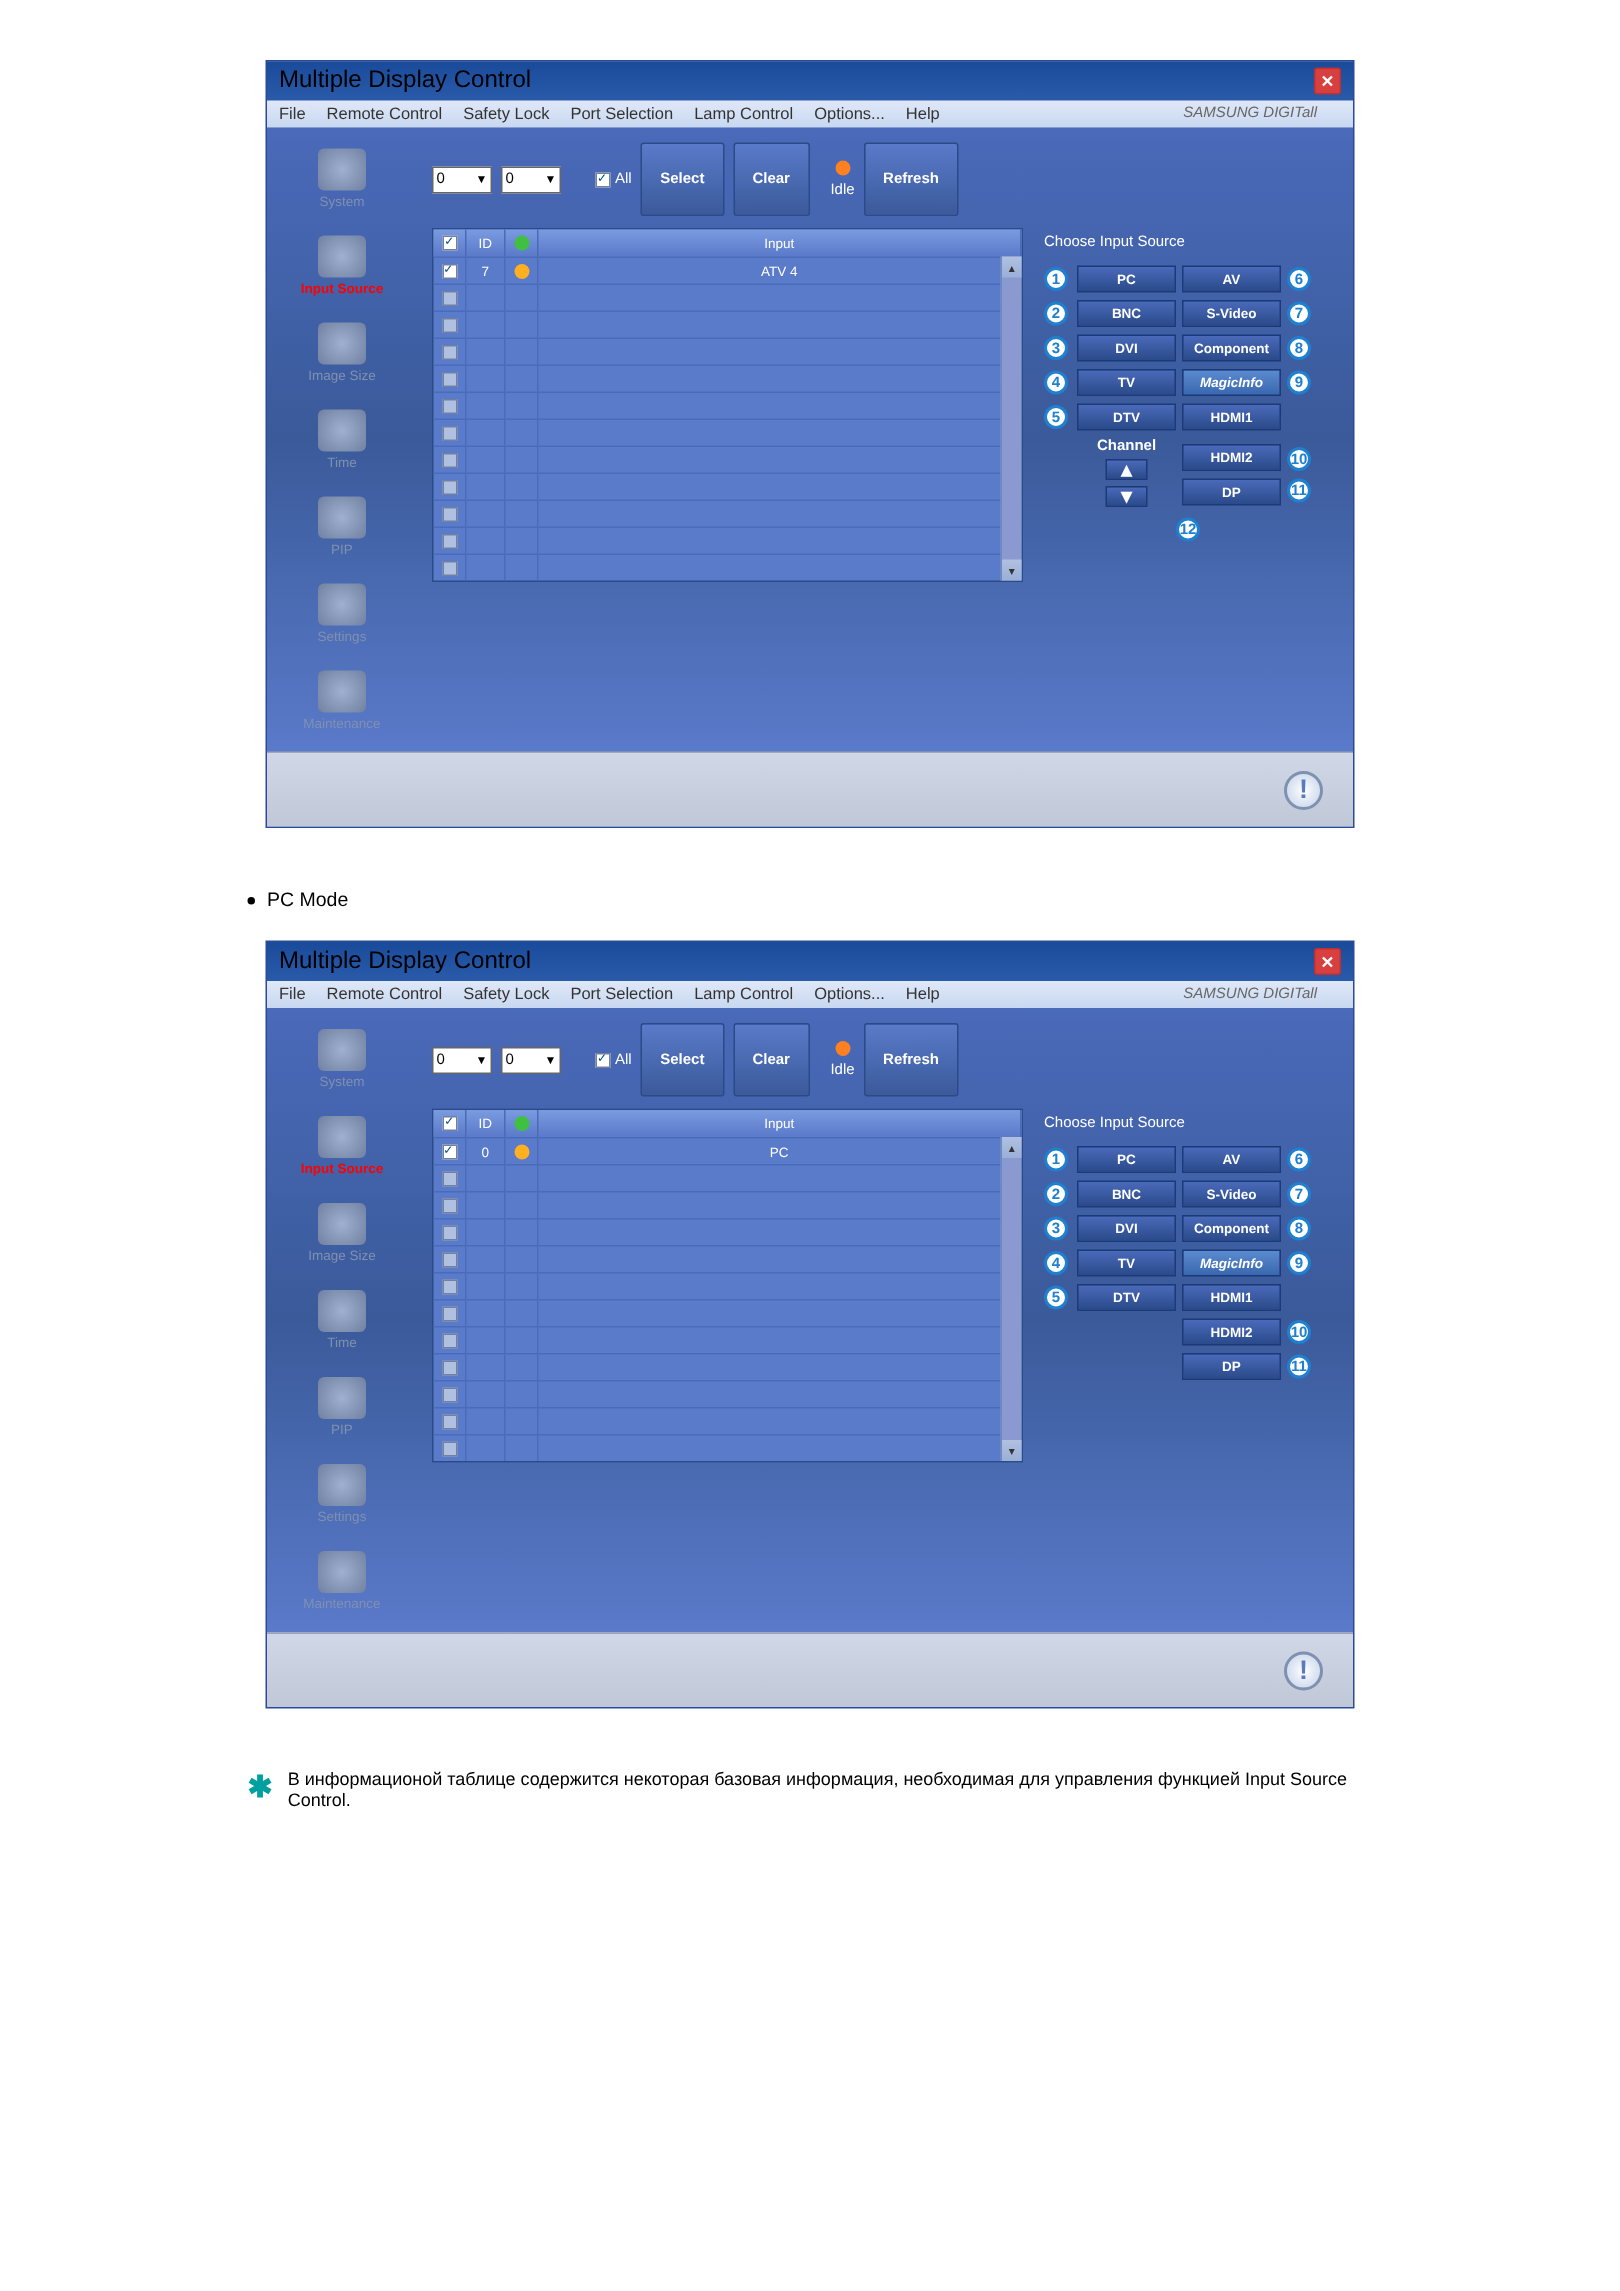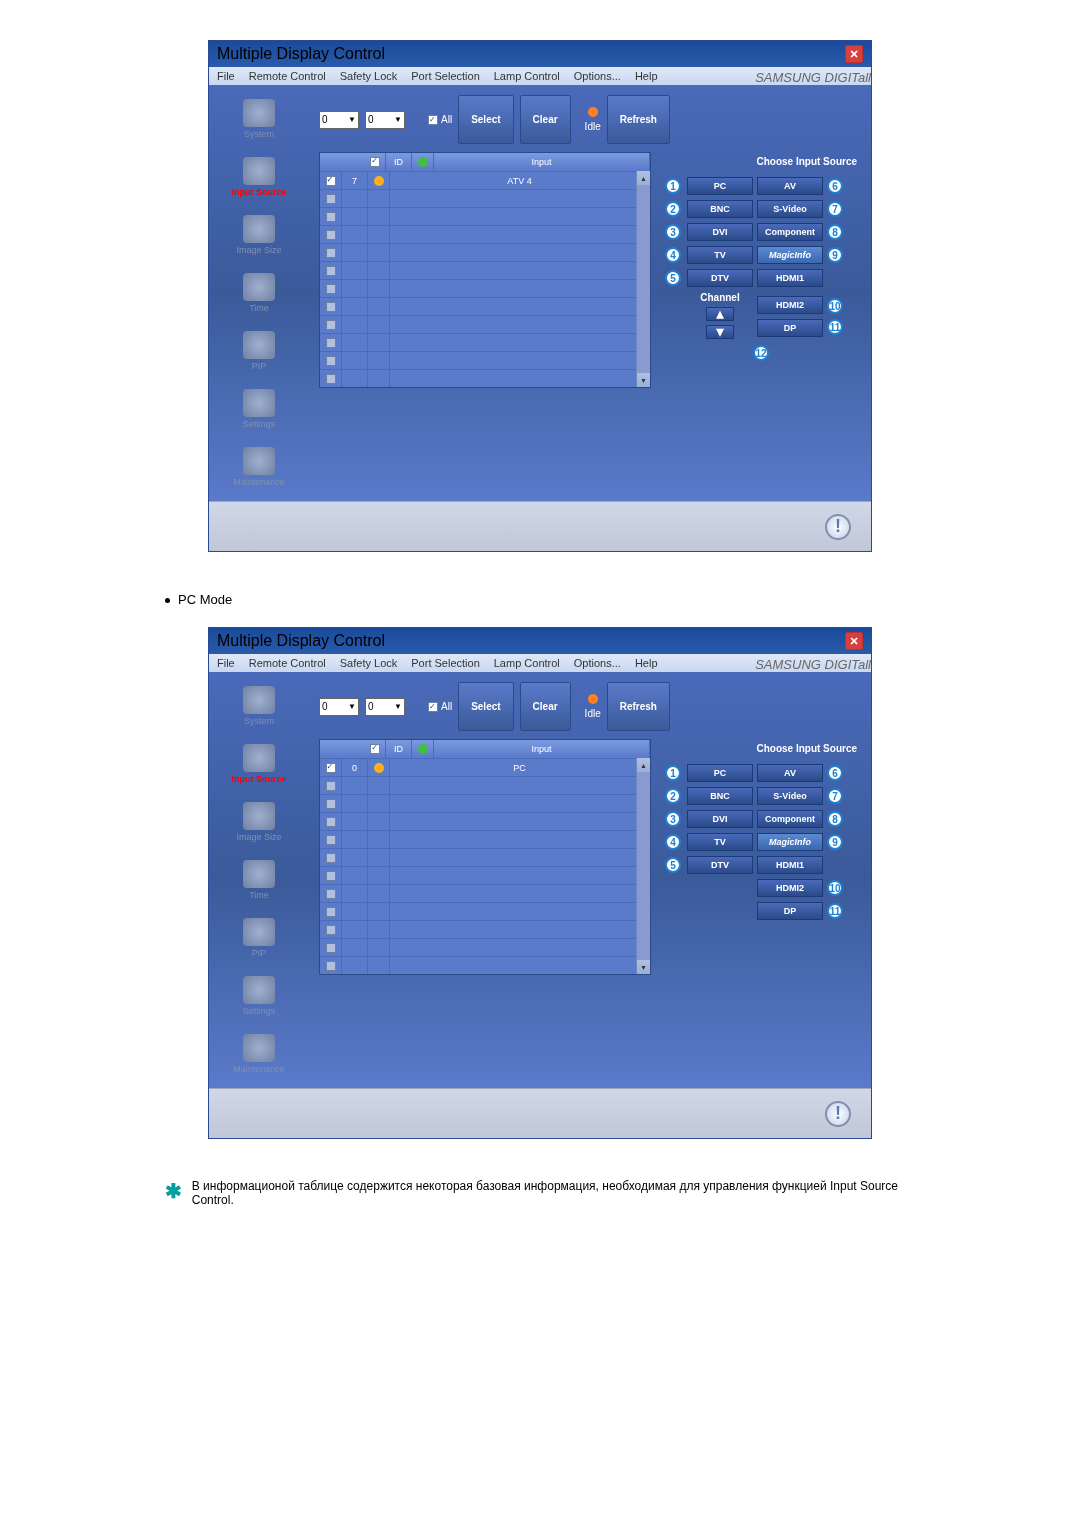--- a/index.html
+++ b/index.html
@@ -1,18 +1,18 @@
 <!DOCTYPE html>
 <html><head>
   <meta charset="utf-8">
   <style>
     * { margin: 0; padding: 0; box-sizing: border-box; font-family: Arial, sans-serif; }
     body { background: #fff; padding: 40px; }
     .app-window {
-      width: 664px;
+      width: 726px;
       background: linear-gradient(to bottom, #3a5aa8 0%, #4a6ab8 100%);
       border: 1px solid #2a4a98;
       margin: 0 auto 40px;
       position: relative;
     }
     .titlebar {
       background: linear-gradient(to bottom, #1a4a9a, #2a5aaa);
       padding: 4px 8px;
       display: flex;
       align-items: center;
@@ -35,21 +35,21 @@
       background: linear-gradient(to bottom, #e0e8f8, #c8d8f0);
       padding: 3px 8px;
       display: flex;
       gap: 14px;
       font-size: 11px;
       color: #333;
       justify-content: flex-start;
       position: relative;
     }
     .menu-item { cursor: pointer; }
-    .brand { position: absolute; right: 0; font-size: 13px; color: #666; font-style: italic; }
+    .brand { position: absolute; right: 24px; font-size: 10px; color: #666; font-style: italic; }
     .main-area {
       display: flex;
       background: linear-gradient(to bottom, #4a6aba 0%, #3a5a9a 50%, #5a7aca 100%);
     }
     .sidebar {
       width: 100px;
       padding: 10px 0;
       display: flex;
       flex-direction: column;
       gap: 10px;
@@ -125,21 +125,20 @@
     .table-area {
       flex: 1;
       background: #5a7aca;
       border: 1px solid #2a4a88;
       position: relative;
     }
     .table-header {
       display: flex;
       background: linear-gradient(to bottom, #7a9ae0, #5a7aca);
       height: 18px;
-      padding-left: 44px;
     }
     .th {
       border-right: 1px solid #4a6aba;
       font-size: 9px;
       color: #fff;
       text-align: center;
       display: flex;
       align-items: center;
       justify-content: center;
     }
@@ -202,22 +201,22 @@
       color: #333;
     }
     .scroll-arrow.down { position: absolute; bottom: 0; width: 100%; }
     .right-panel {
       width: 200px;
       padding: 4px;
     }
     .panel-title {
       color: #fff;
       font-size: 10px;
-      font-weight: bold;
-      text-align: right;
+      font-weight: normal;
+      text-align: left;
       margin-bottom: 10px;
     }
     .source-grid {
       display: grid;
       grid-template-columns: 18px 66px 66px 18px;
       gap: 5px 4px;
       align-items: center;
     }
     .callout {
       width: 16px; height: 16px;

